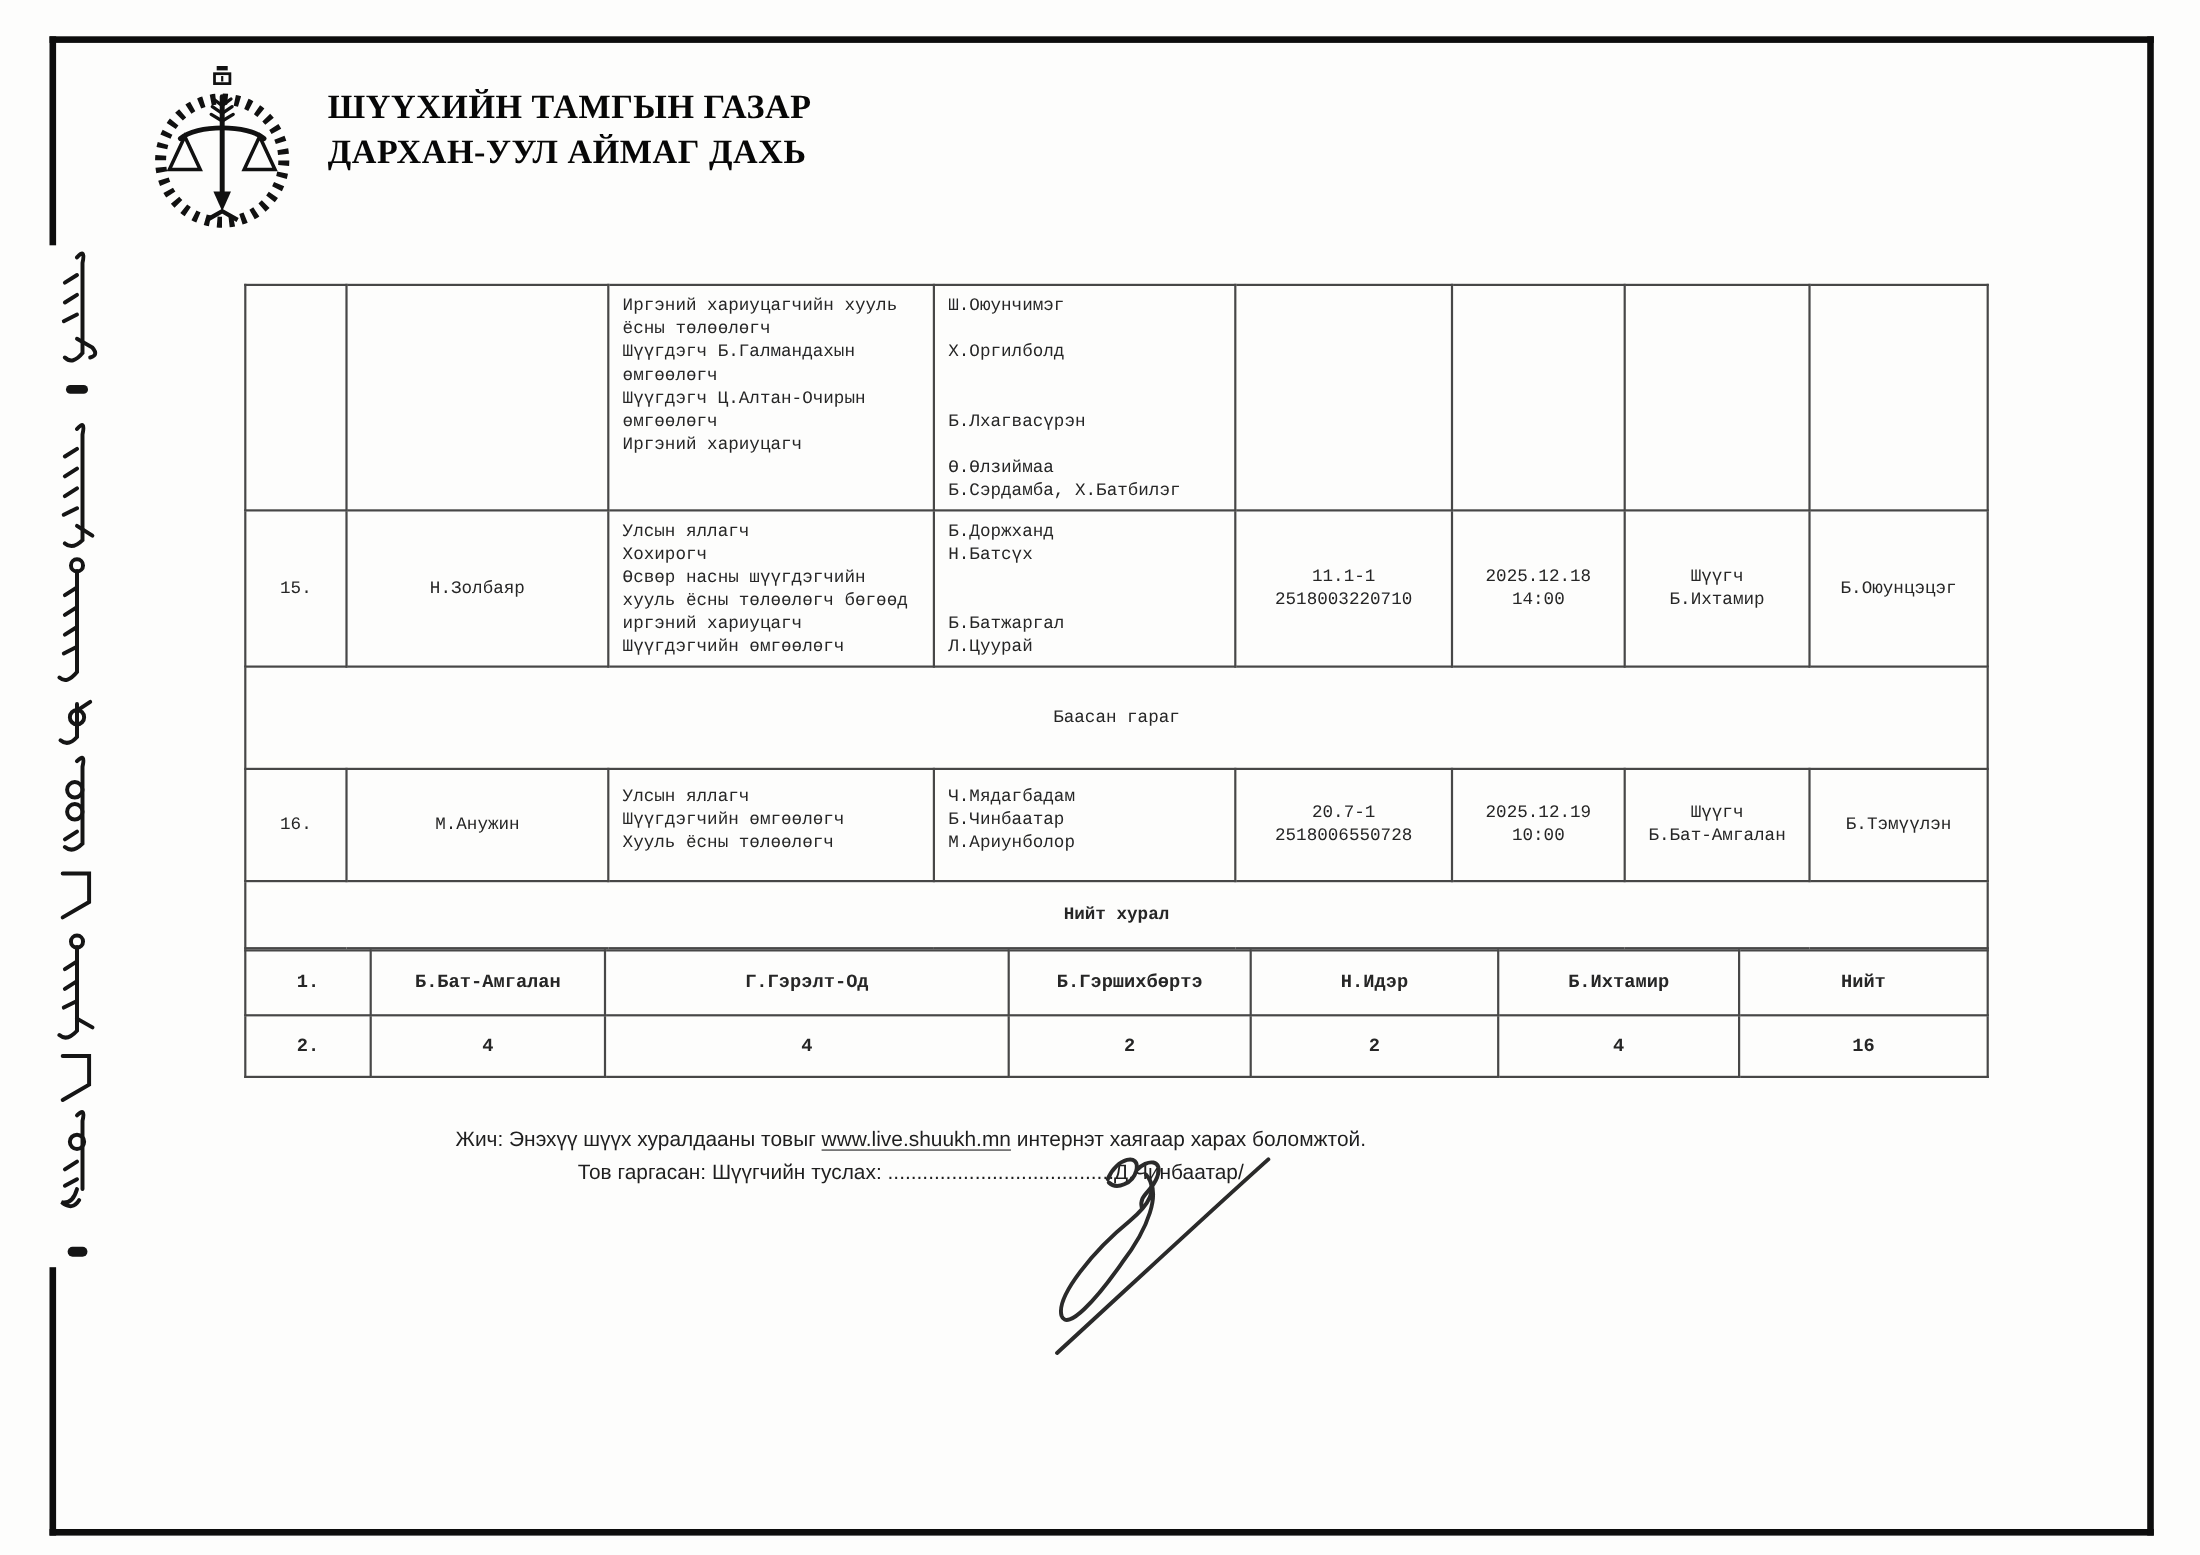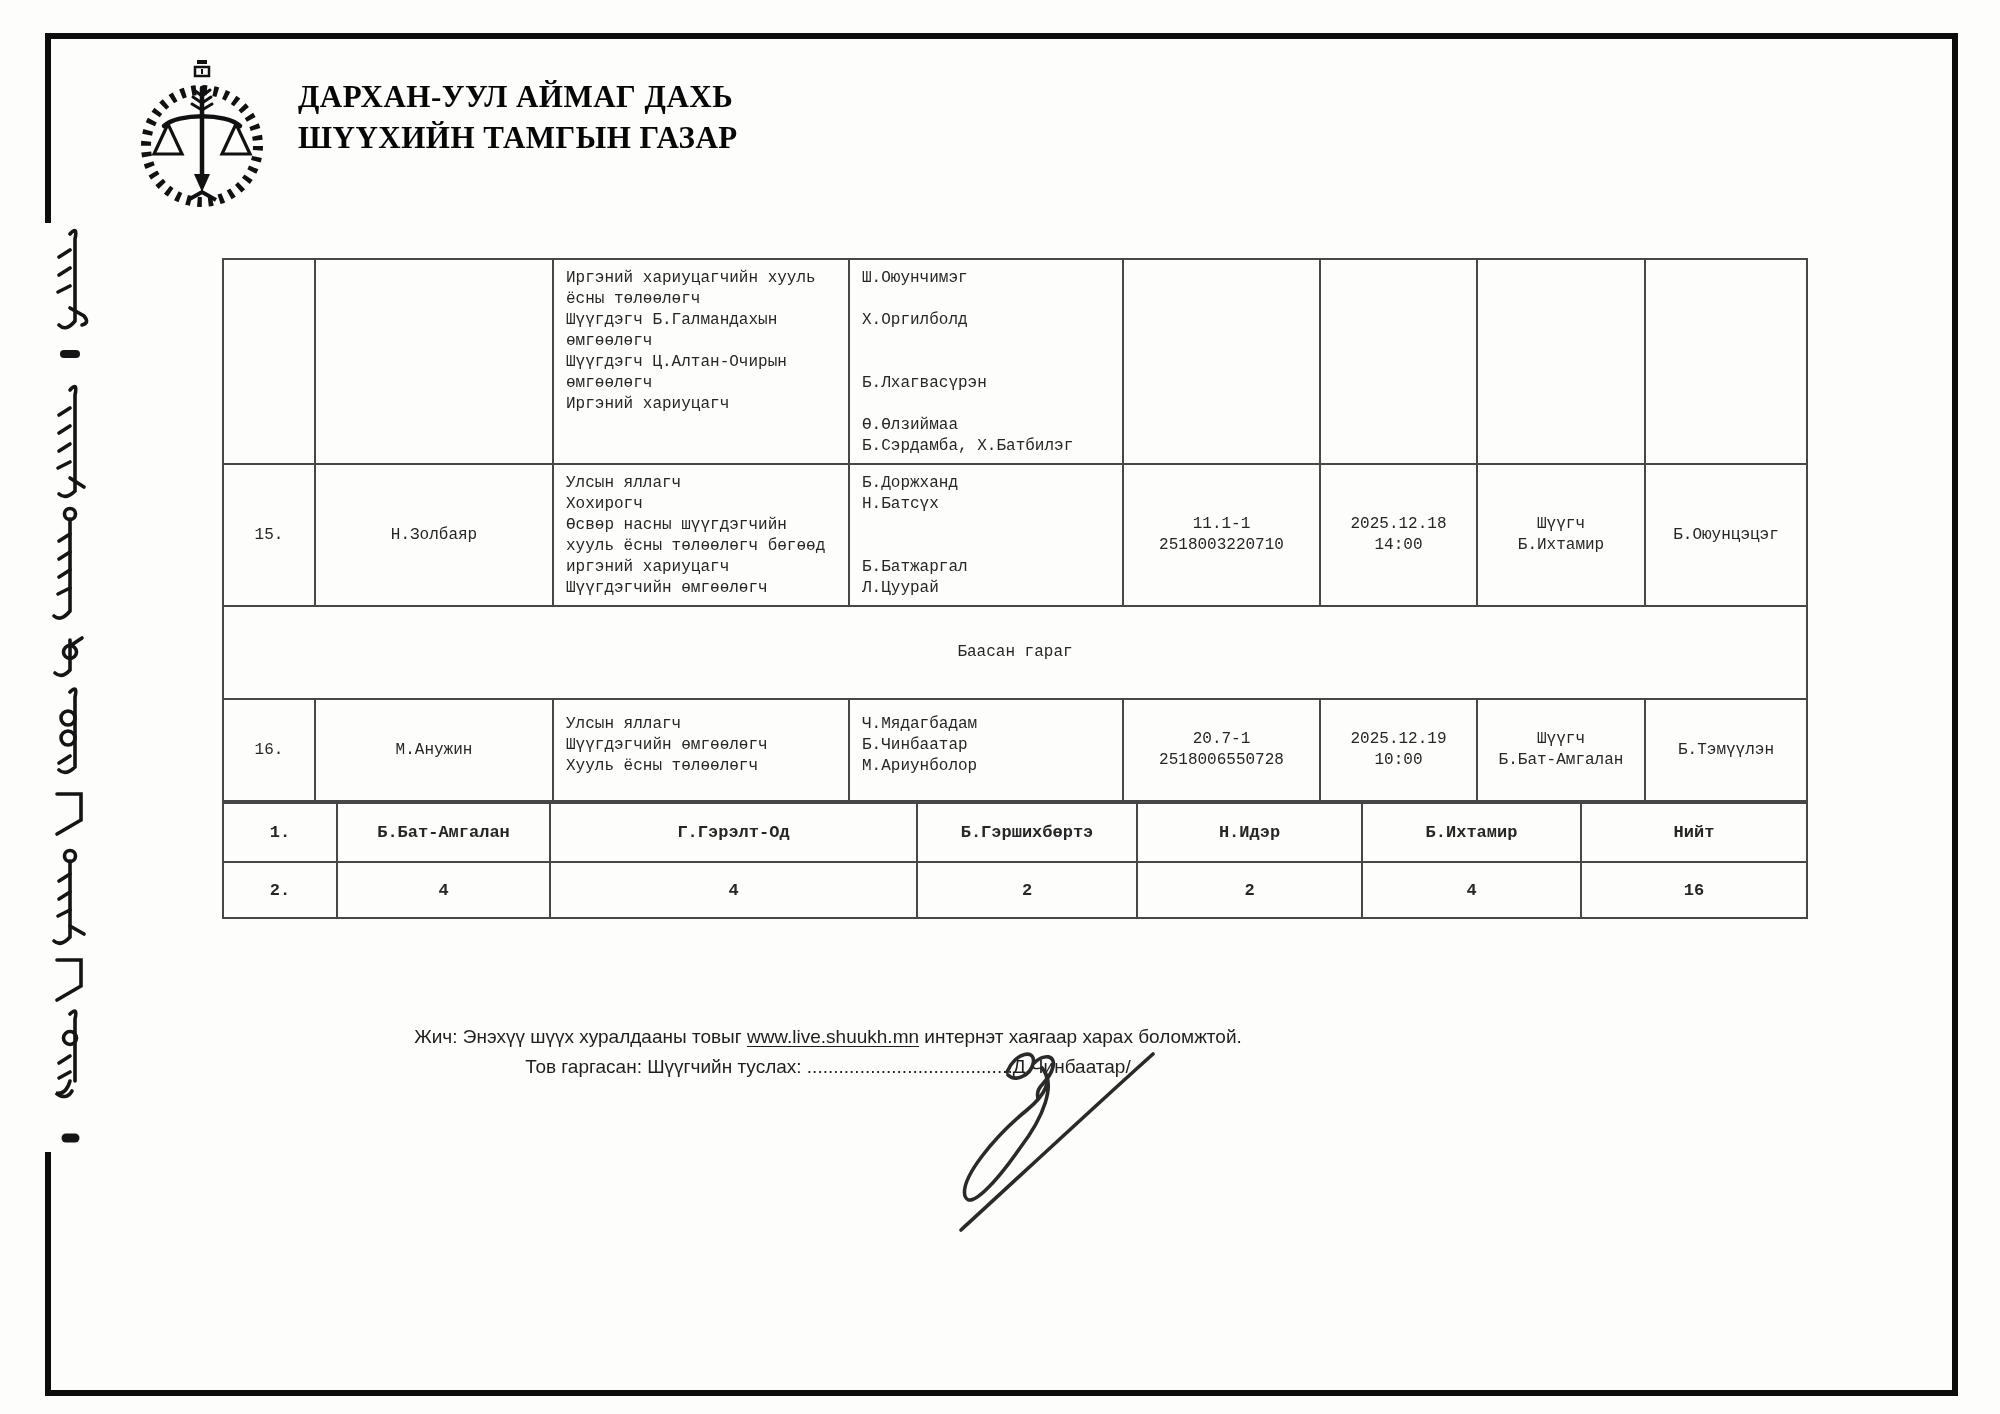--- a/index.html
+++ b/index.html
@@ -119,22 +119,22 @@
     <line x1="66" y1="30" x2="66" y2="120" stroke-width="4.5"></line>
     <polygon points="58,116 74,116 66,134" fill="#111" stroke="none"></polygon>
     <path d="M66 38 l-8 -6 M66 45 l-9 -6 M66 52 l-10 -6 M66 38 l8 -6 M66 45 l9 -6 M66 52 l10 -6" stroke-width="3"></path>
     <path d="M28 68 C 42 55 90 55 104 68" stroke-width="4.5"></path>
     <path d="M32 66 L18 96 L46 96 Z" stroke-width="3.2"></path>
     <path d="M100 66 L86 96 L114 96 Z" stroke-width="3.2"></path>
   </g>
 </svg>
 
 <div class="org-title">
+  <div>ШҮҮХИЙН ТАМГЫН ГАЗАР</div>
   <div>ДАРХАН-УУЛ АЙМАГ ДАХЬ</div>
-  <div>ШҮҮХИЙН ТАМГЫН ГАЗАР</div>
 </div>
 
 <div class="tblwrap">
   <table>
     <colgroup>
       <col style="width:92px">
         <col style="width:238px">
         <col style="width:296px">
         <col style="width:274px">
       <col style="width:197px">
@@ -202,20 +202,23 @@
       <td class="lft" style="padding-top:14px">Ч.Мядагбадам
 Б.Чинбаатар
 М.Ариунболор</td>
       <td class="ctr">20.7-1
 2518006550728</td>
       <td class="ctr">2025.12.19
 10:00</td>
       <td class="ctr">Шүүгч
 Б.Бат-Амгалан</td>
       <td class="ctr">Б.Тэмүүлэн</td>
+    </tr>
+    <tr style="height:61px">
+      <td class="span-row bold" colspan="8">Нийт хурал</td>
     </tr>
   </tbody>
     </table>
 
   <table class="sum">
     <colgroup>
       <col style="width:114px">
         <col style="width:213px">
         <col style="width:367px">
         <col style="width:220px">

